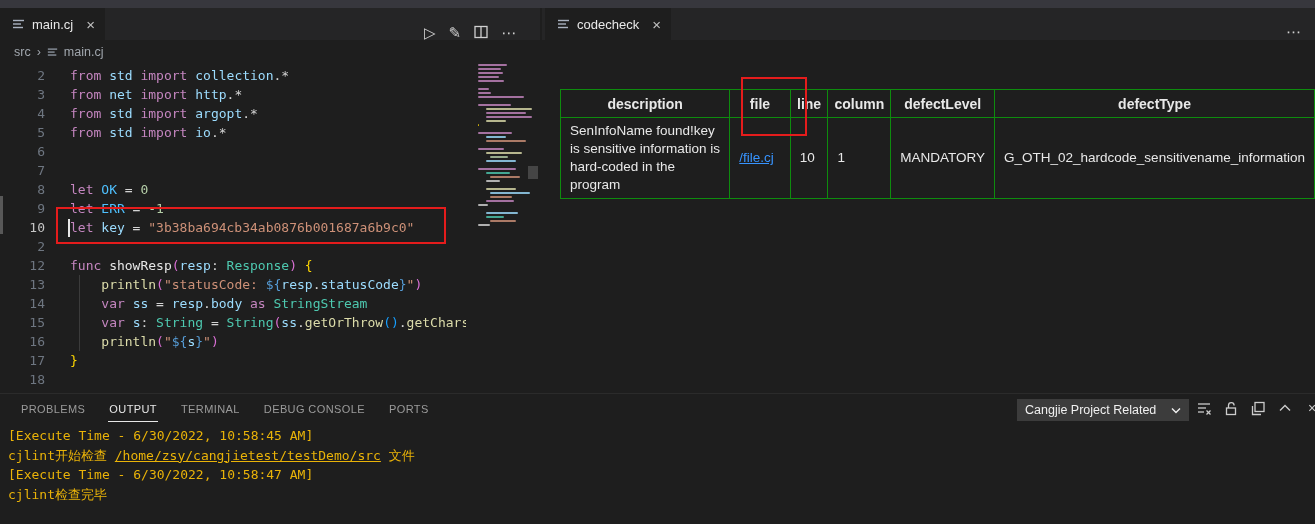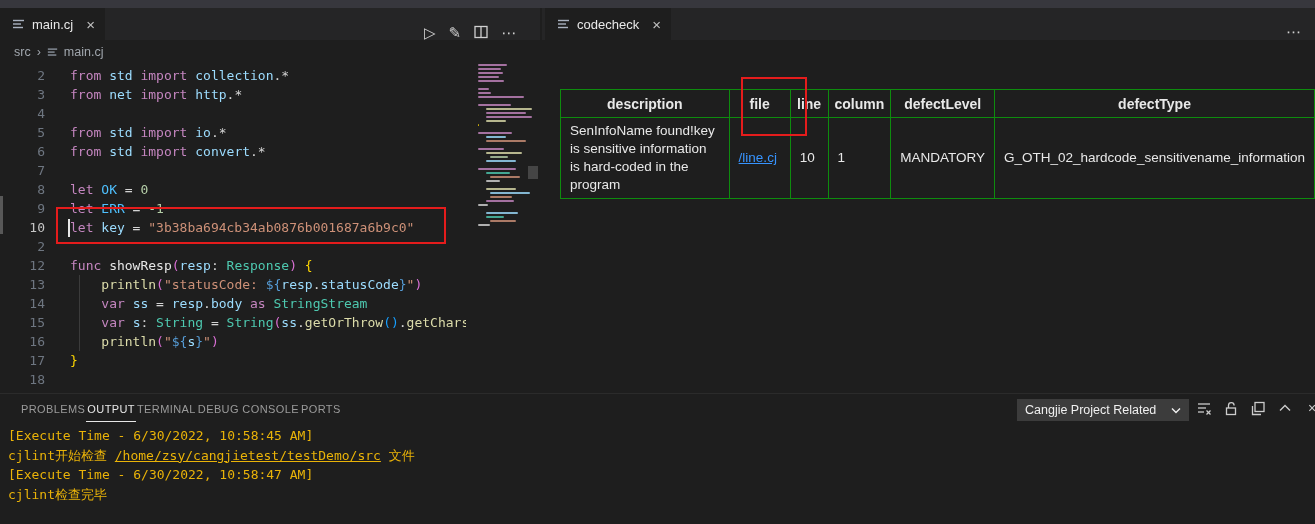--- a/index.html
+++ b/index.html
@@ -58,21 +58,21 @@
   
   .right-content { position:absolute; left:542px; top:40px; width:773px; height:353px; background:#1e1e1e; }
   table.defects { position:absolute; left:18px; top:3px; border-collapse:collapse; table-layout:fixed; color:#e8e8e8;margin-top:46px; }
   table.defects th, table.defects td { border:1px solid var(--green); vertical-align:middle; }
   table.defects th { height:28px; font-size:14px; font-weight:bold; text-align:center; padding:2px 6px; }
   table.defects td { height:64px; font-size:13.5px; padding:4px 9px; line-height:18px; }
   td.c-file a { color:var(--link); text-decoration:underline; }
 
   
   .panel { position:absolute; left:0; top:393px; width:1315px; height:131px; background:#1e1e1e; border-top:1px solid #2b2b2b; }
-  .panel-tabs { position:absolute; left:20px; top:5px; display:flex; }
+  .panel-tabs { position:absolute; left:20px; top:5px; display:flex; gap:22px; }
   .panel-tab { font-size:11px; letter-spacing:.4px; color:#9b9b9b; padding:4px 1px 6px; cursor:pointer; }
   .panel-tab.active { color:#e7e7e7; border-bottom:1px solid #e7e7e7; }
   .panel-dropdown { position:absolute; left:1017px; top:5px; width:172px; height:22px; background:#3c3c3c;
     display:flex; align-items:center; justify-content:space-between; padding:0 8px; font-size:12.5px; color:#f0f0f0; cursor:pointer; }
   .panel-icons { position:absolute; left:1196px; top:6px; display:flex; align-items:center; gap:11px; color:#cccccc; }
   .panel-icons .ic { width:16px; height:16px; display:flex; align-items:center; justify-content:center; font-size:14px; cursor:pointer; }
   .output { position:absolute; left:8px; top:32px; font-size:13px; line-height:19.5px; color:#eab308; white-space:pre-wrap; }
   .output .link { text-decoration:underline; cursor:pointer; }
   svg { display:block; }
 </style>
@@ -143,28 +143,28 @@
         <div class="code-line">
           <div class="ln">2</div>
           <div class="code-text"><span class="tk-kw">from</span><span class="tk-pl"> </span><span class="tk-id">std</span><span class="tk-pl"> </span><span class="tk-kw">import</span><span class="tk-pl"> </span><span class="tk-id">collection</span><span class="tk-pl">.*</span></div>
         </div>
         <div class="code-line">
           <div class="ln">3</div>
           <div class="code-text"><span class="tk-kw">from</span><span class="tk-pl"> </span><span class="tk-id">net</span><span class="tk-pl"> </span><span class="tk-kw">import</span><span class="tk-pl"> </span><span class="tk-id">http</span><span class="tk-pl">.*</span></div>
         </div>
         <div class="code-line">
           <div class="ln">4</div>
+          <div class="code-text"><span class="tk-kw">from</span><span class="tk-pl"> </span><span class="tk-id">std</span><span class="tk-pl"> </span><span class="tk-kw">import</span><span class="tk-pl"> </span><span class="tk-id">argopt</span><span class="tk-pl">.*</span></div>
         </div>
         <div class="code-line">
           <div class="ln">5</div>
           <div class="code-text"><span class="tk-kw">from</span><span class="tk-pl"> </span><span class="tk-id">std</span><span class="tk-pl"> </span><span class="tk-kw">import</span><span class="tk-pl"> </span><span class="tk-id">io</span><span class="tk-pl">.*</span></div>
         </div>
         <div class="code-line">
           <div class="ln">6</div>
-          <div class="code-text"><span class="tk-kw">from</span><span class="tk-pl"> </span><span class="tk-id">std</span><span class="tk-pl"> </span><span class="tk-kw">import</span><span class="tk-pl"> </span><span class="tk-id">convert</span><span class="tk-pl">.*</span></div>
         </div>
         <div class="code-line">
           <div class="ln">7</div>
           <div class="code-text"></div>
         </div>
         <div class="code-line">
           <div class="ln">8</div>
           <div class="code-text"><span class="tk-kw">let</span><span class="tk-pl"> </span><span class="tk-const">OK</span><span class="tk-pl"> = </span><span class="tk-num">0</span></div>
         </div>
         <div class="code-line">
@@ -268,21 +268,21 @@
           <tr>
         <th>description</th>
         <th>file</th>
         <th>line</th>
         <th>column</th>
         <th>defectLevel</th>
         <th>defectType</th>
       </tr>
       <tr>
         <td>SenInfoName found!key is sensitive information is hard-coded in the program</td>
-        <td class="c-file"><a href="#">/line.cj</a></td>
+        <td class="c-file"><a href="#">/file.cj</a></td>
         <td>10</td>
         <td>1</td>
         <td>MANDATORY</td>
         <td>G_OTH_02_hardcode_sensitivename_information</td>
       </tr>
     </tbody>
       </table>
   </div>
 
   <div class="panel">

